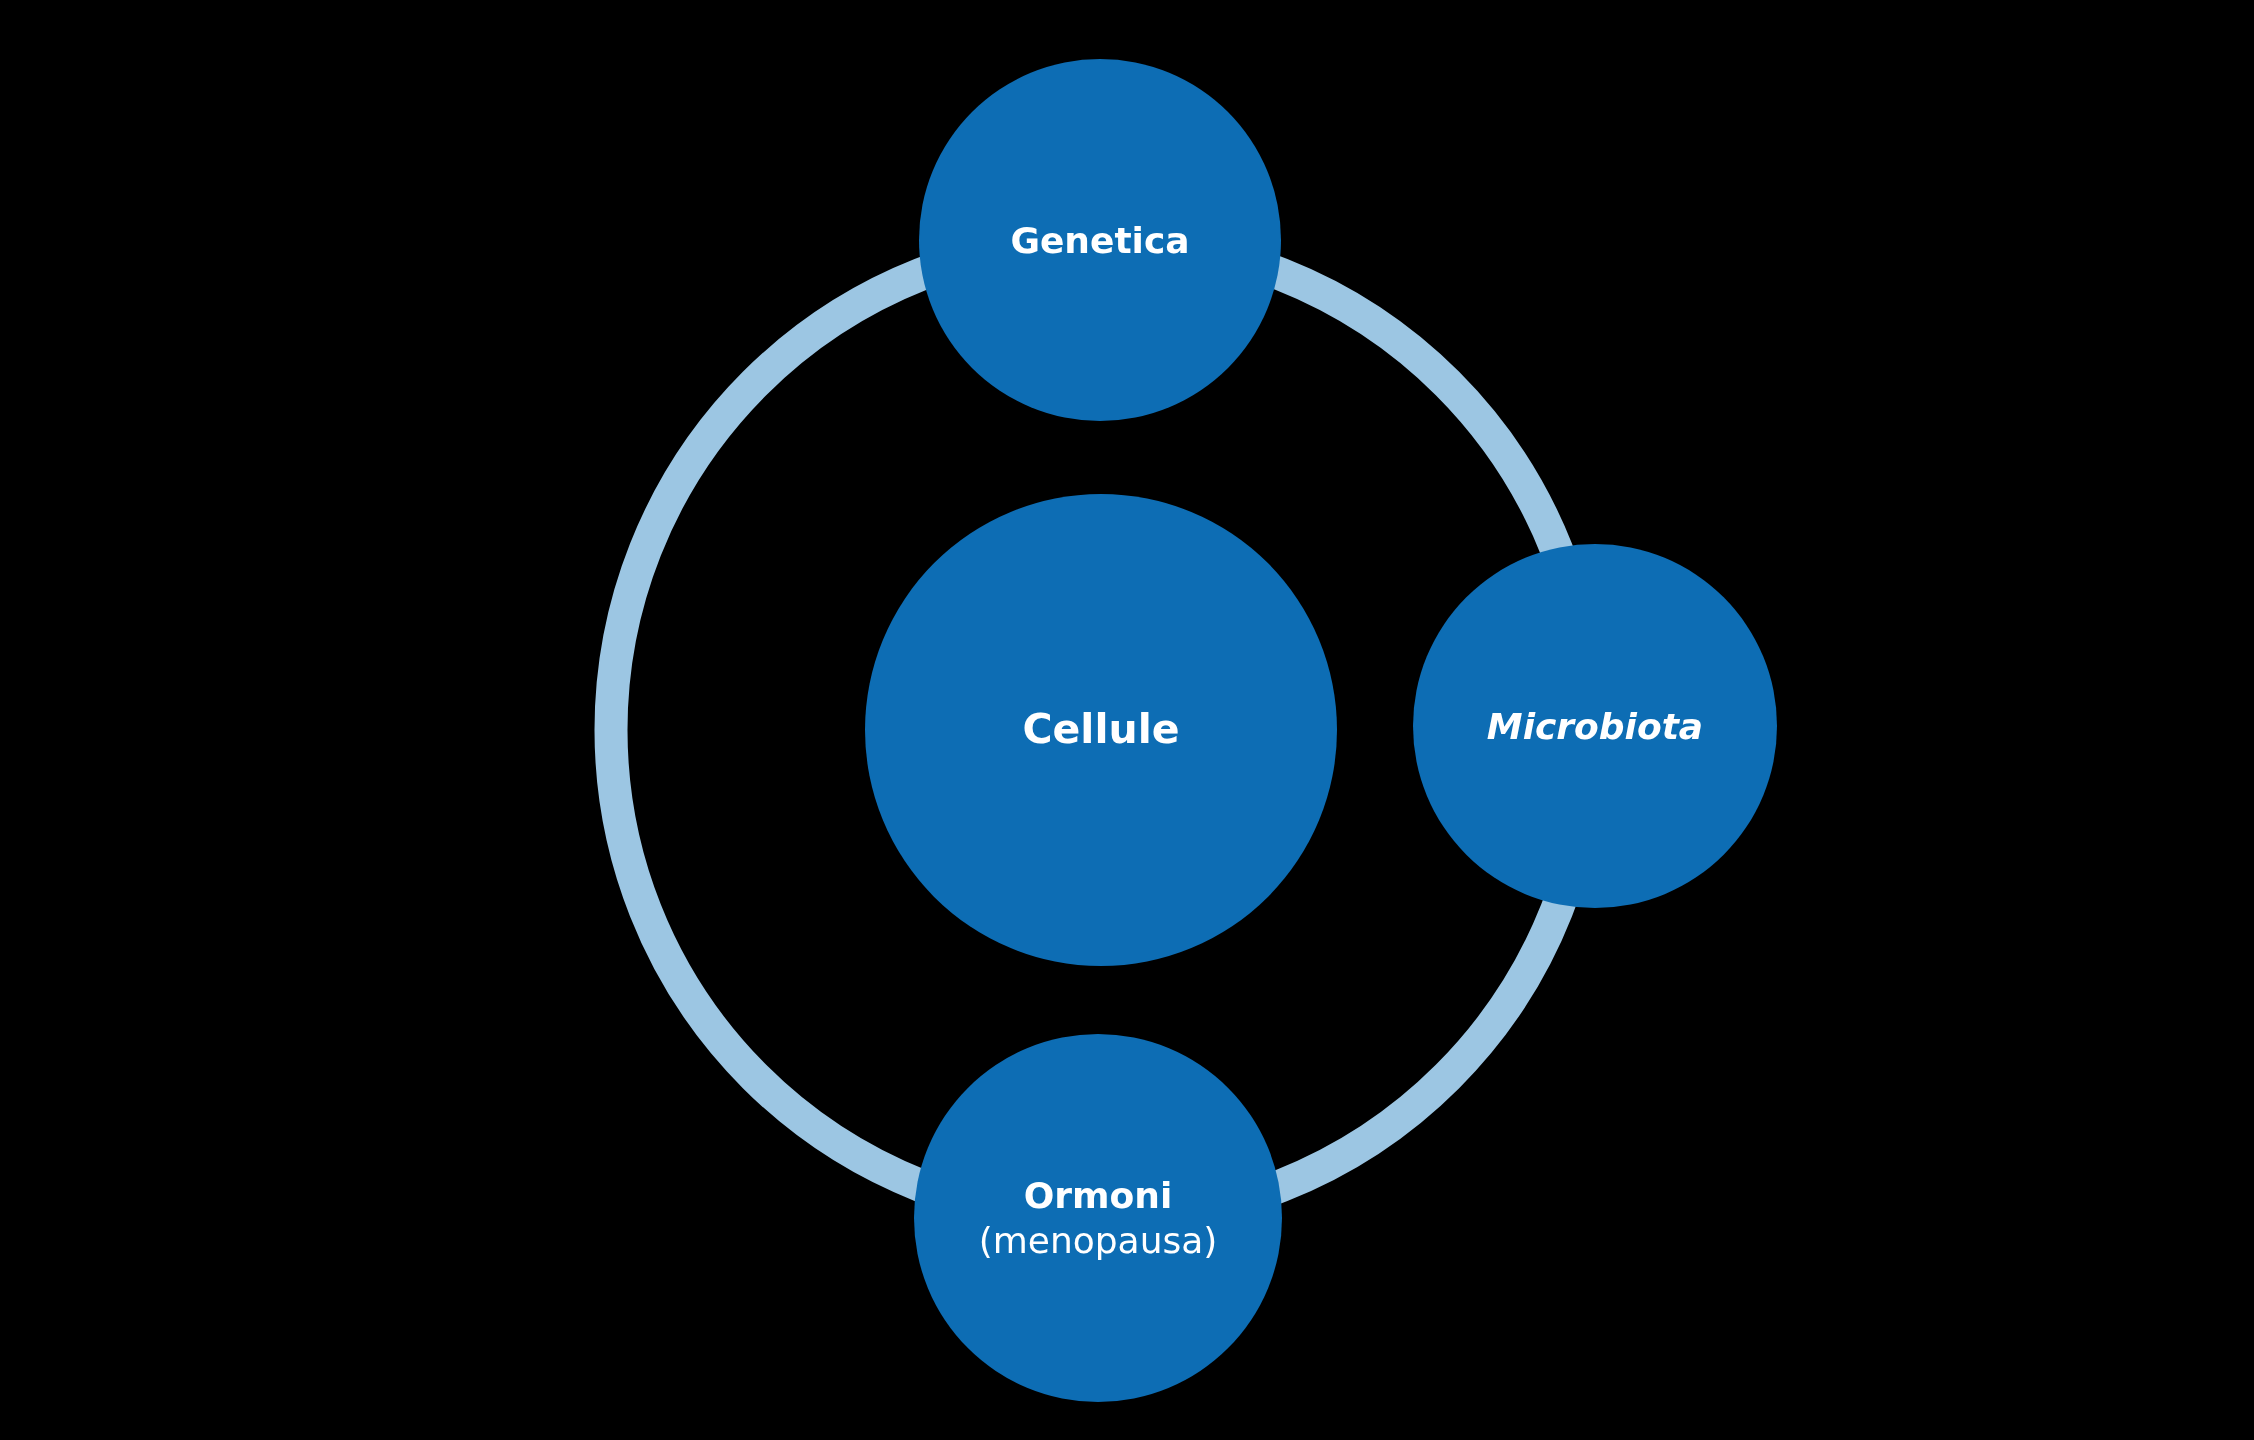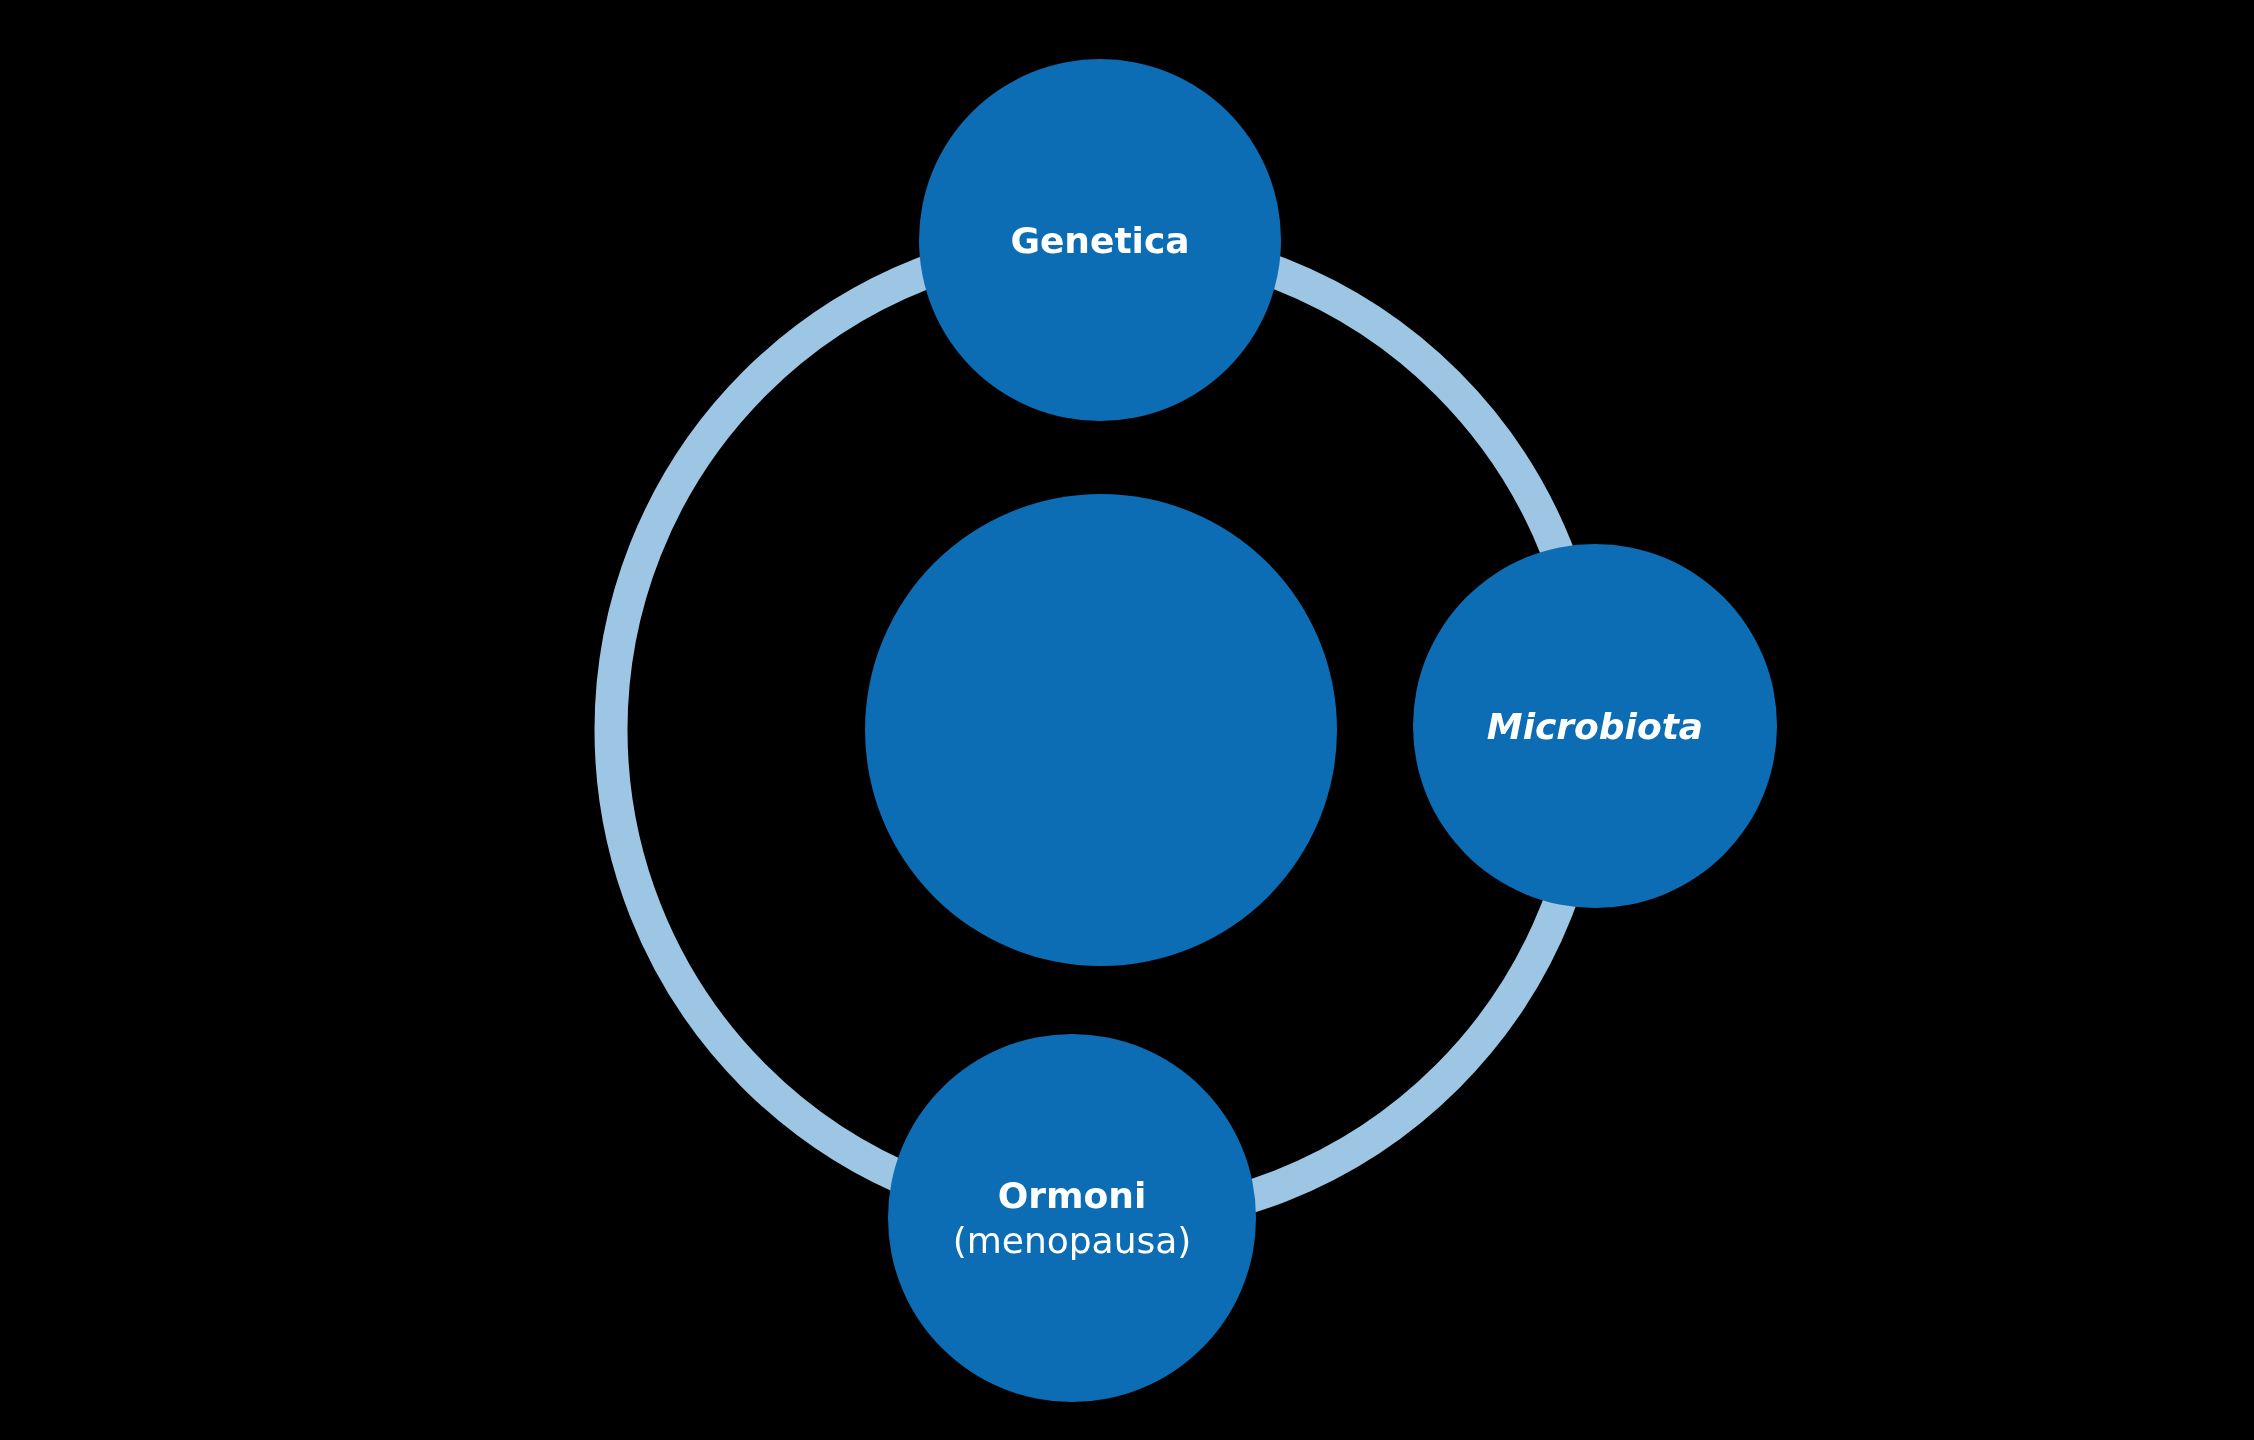--- a/index.html
+++ b/index.html
@@ -68,37 +68,38 @@
     height: 364px;
   }
   .node-right {
     left: 1413px;
     top: 544px;
     width: 364px;
     height: 364px;
     font-style: italic;
   }
   .node-bottom {
-    left: 888px;
+    left: 914px;
     top: 1034px;
     width: 368px;
     height: 368px;
   }
 </style>
 </head>
 <body>
 
 <div class="canvas">
 
   <svg class="ring-svg" viewBox="0 0 2254 1440" xmlns="http://www.w3.org/2000/svg">
     <circle class="ring" cx="1101" cy="730" r="490"></circle>
   </svg>
 
   <div class="node node-center">
     <div class="label">
+      <span class="line bold">Cellule</span>
     </div>
   </div>
 
   <div class="node node-satellite node-top">
     <div class="label">
       <span class="line bold">Genetica</span>
     </div>
   </div>
 
   <div class="node node-satellite node-right">

